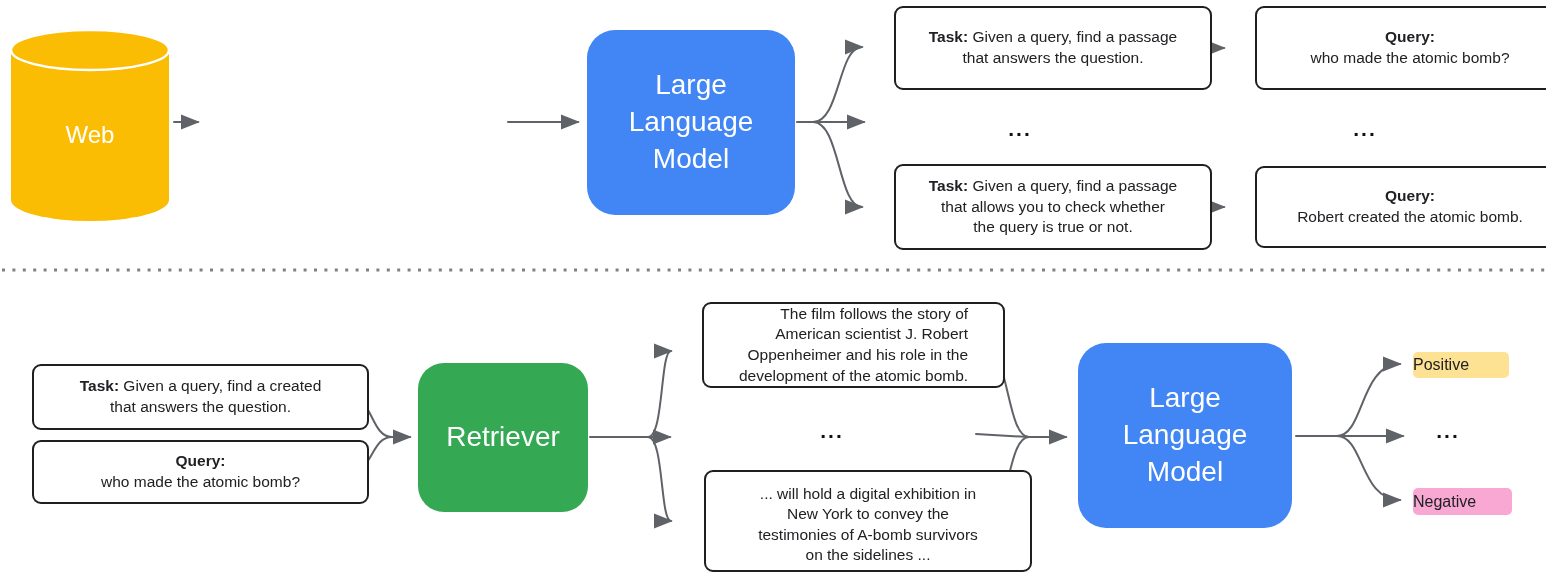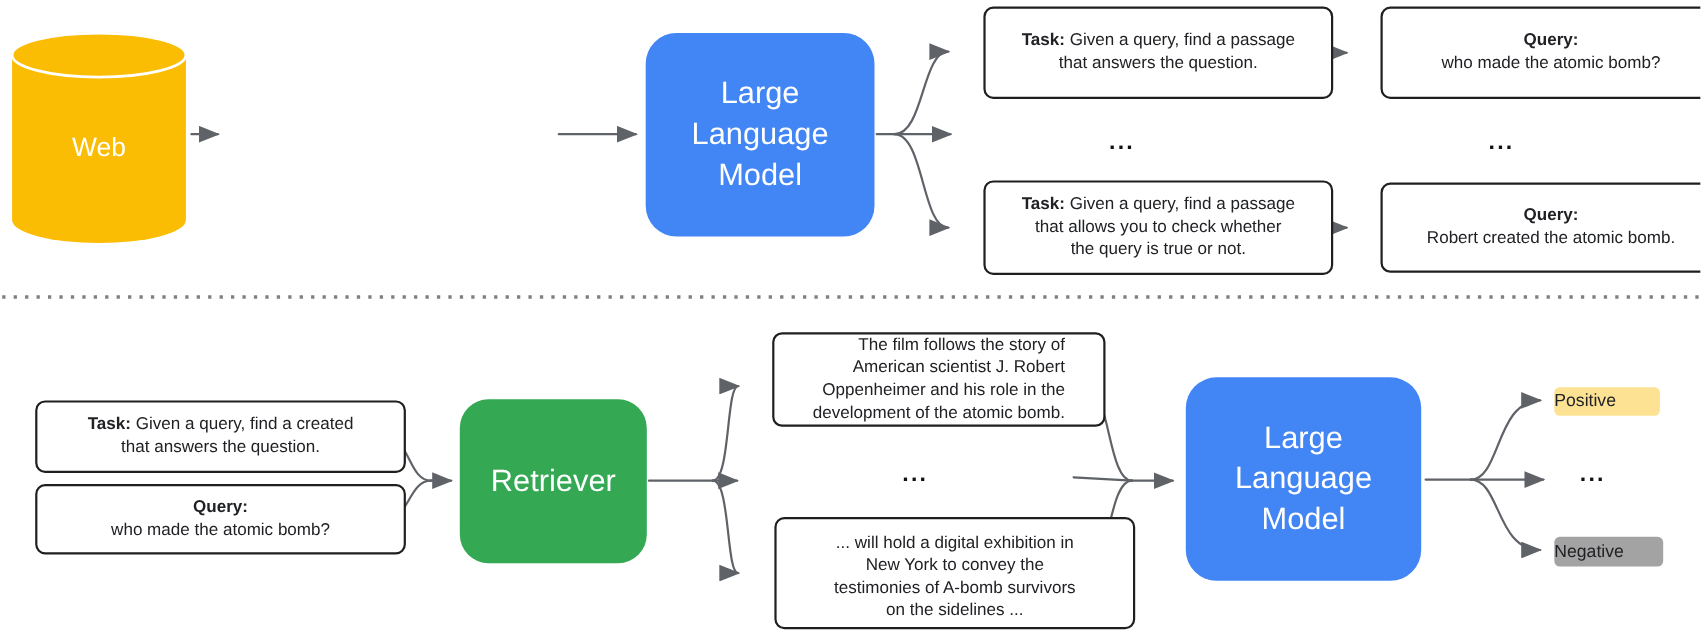--- a/index.html
+++ b/index.html
@@ -23,21 +23,21 @@
     position:absolute;border-radius:28px;display:flex;align-items:center;justify-content:center;
     text-align:center;color:#fff;font-size:28px;line-height:1.32;box-sizing:border-box;
   }
   .blue{background:#4285F4;justify-content:center;}
   .green{background:#34A853;}
   .chip{
     position:absolute;border-radius:5px;display:flex;align-items:center;justify-content:flex-start;
     font-size:16px;color:#202124;box-sizing:border-box;
   }
   .chip-pos{background:#FDE293;}
-  .chip-neg{background:#a3a3a3;}
+  .chip-neg{background:#f9a8d4;}
   .dots{
     position:absolute;transform:translate(-50%,-55%);font-weight:800;font-size:21px;
     letter-spacing:2px;color:#111;line-height:1;
   }
   .cyl-label{
     position:absolute;left:0;top:86px;width:100%;text-align:center;color:#fff;
     font-size:24px;line-height:42px;
   }
 </style>
 </head>

